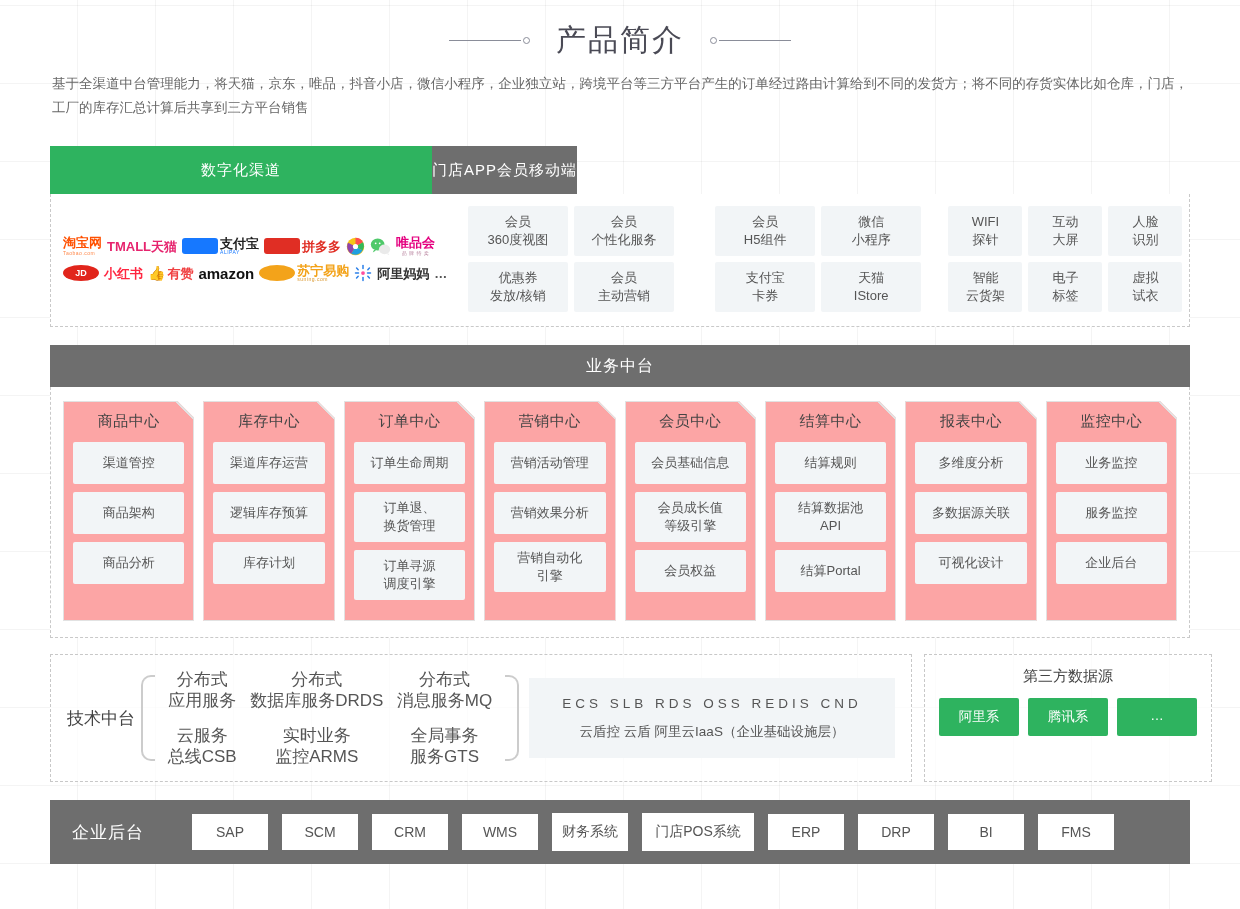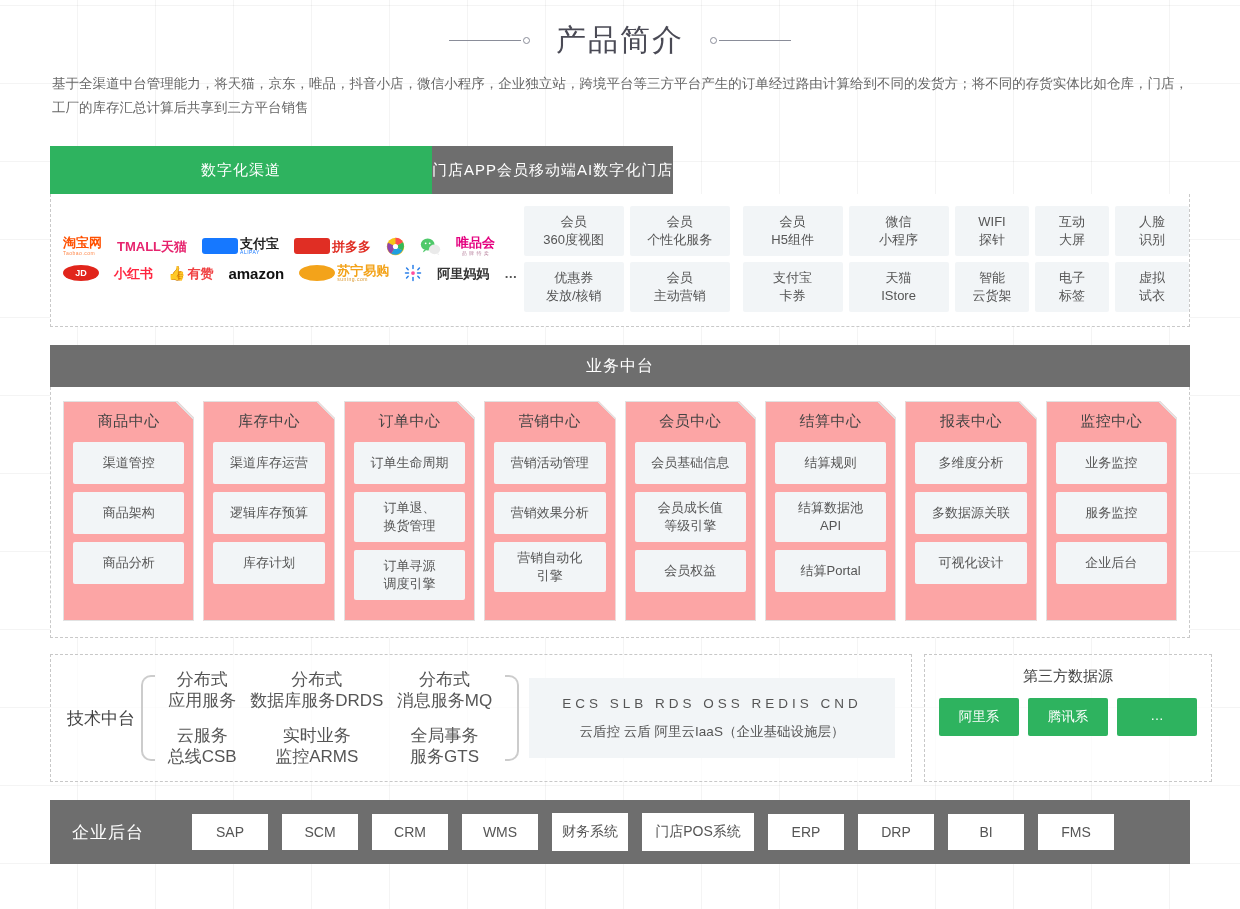--- a/index.html
+++ b/index.html
@@ -56,21 +56,21 @@
     color: #fff; font-size: 15px; letter-spacing: 1px;
   }
   .seg.green { background: #2eb35f; flex: 0 0 382px; }
   .seg.gray  { background: #6e6e6e; }
   .channel-body {
     display: flex; border: 1px dashed #c9c9c9; border-top: none;
     background: #fff; padding: 12px 0 14px;
   }
   .chan-logos { flex: 0 0 382px; display: flex; flex-direction: column;
                 justify-content: center; gap: 8px; padding-left: 12px; }
-  .logo-row { display: flex; align-items: center; gap: 15px; flex-wrap: nowrap; }
+  .logo-row { display: flex; align-items: center; gap: 5px; flex-wrap: nowrap; }
   .logo {
     display: inline-flex; align-items: center; gap: 2px;
     font-size: 13px; font-weight: bold; white-space: nowrap; line-height: 1;
   }
   .logo .sub { font-size: 5px; font-weight: normal; display:block; letter-spacing:.5px; }
   .sq { width:36px; height:16px; border-radius:3px; display:inline-block; }
   .cell-grid { display: grid; gap: 6px; align-content: center; }
   .cell {
     background: #f2f5f7; color: #555; font-size: 13px; line-height: 18px;
     text-align: center; padding: 7px 4px; border-radius: 2px;
@@ -164,21 +164,20 @@
     </span>
   </div>
 
   <div class="desc">基于全渠道中台管理能力，将天猫，京东，唯品，抖音小店，微信小程序，企业独立站，跨境平台等三方平台产生的订单经过路由计算给到不同的发货方；将不同的存货实体比如仓库，门店，工厂的库存汇总计算后共享到三方平台销售</div>
 
   <div class="channel-section">
     <div class="channel-head">
       <div class="seg green">数字化渠道</div>
       <div class="seg gray">门店APP</div>
       <div class="seg gray">会员移动端</div>
-      <div class="seg gray">AI数字化门店</div>
     </div>
 
     <div class="channel-body">
 
       <div class="chan-logos">
         <div class="logo-row">
           <span class="logo" style="color:#ff5000;flex-direction:column;align-items:flex-start">
             <span>淘宝网</span>
             <span class="sub" style="color:#ff8a4d">Taobao.com</span>
           </span>

